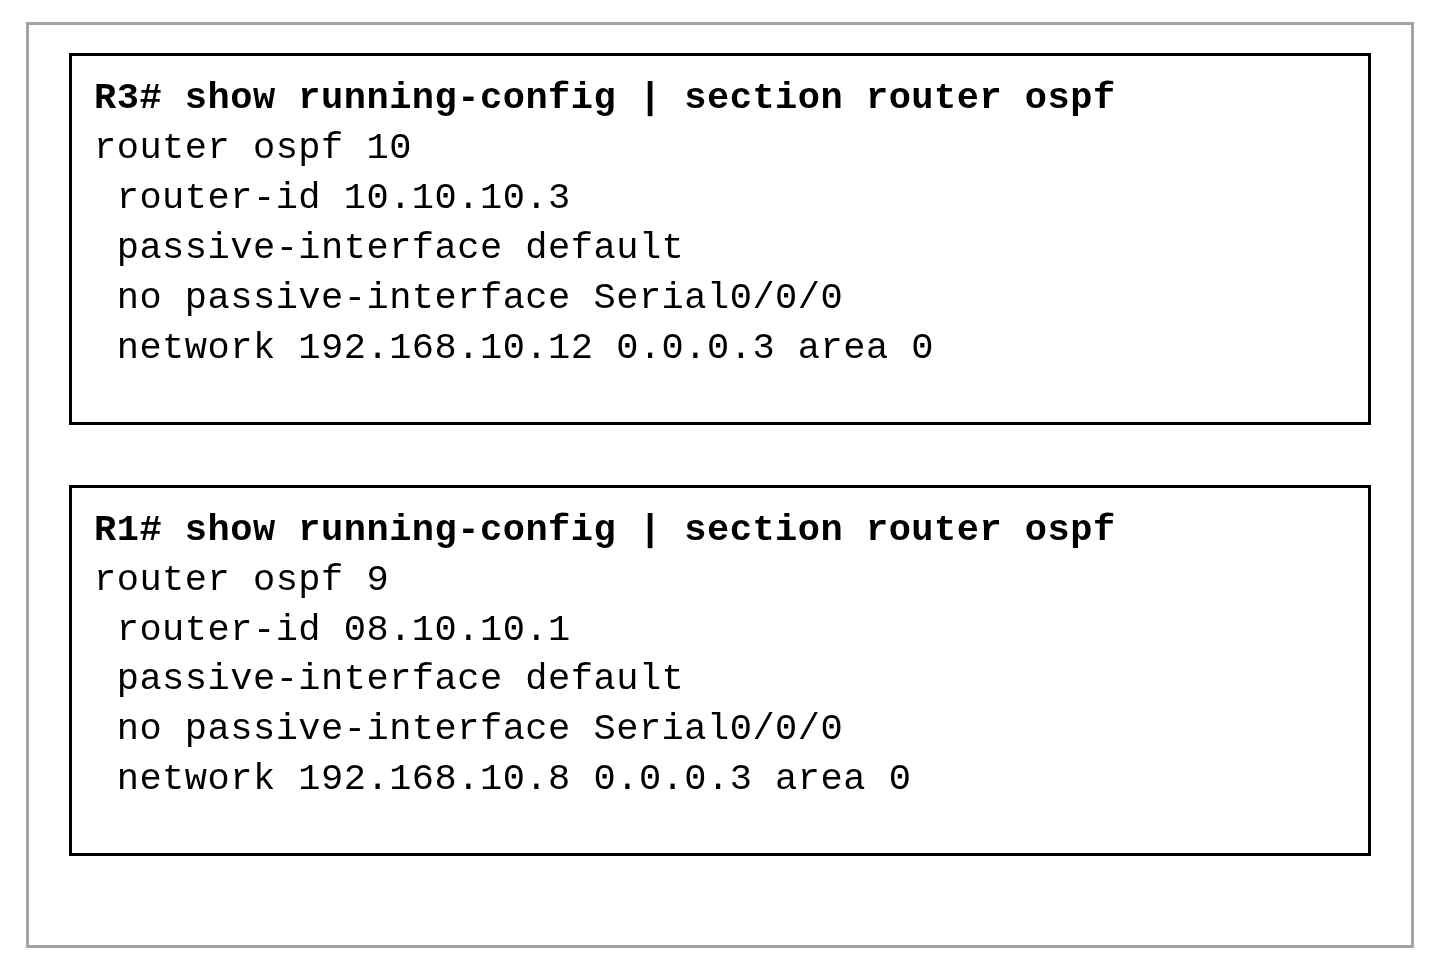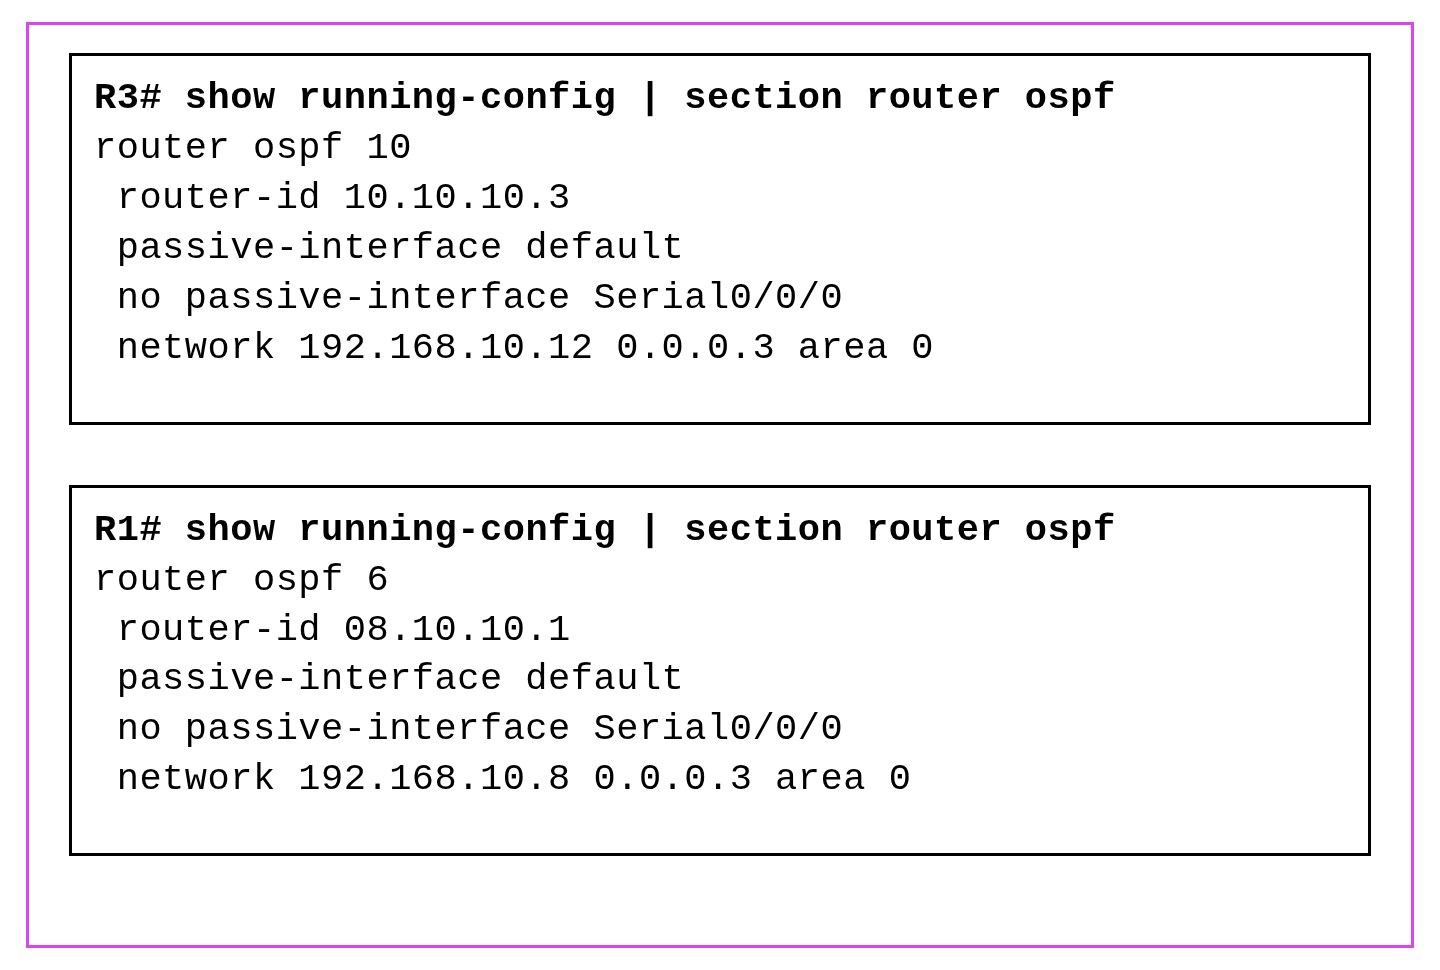--- a/index.html
+++ b/index.html
@@ -10,21 +10,21 @@
   .page {
     box-sizing: border-box;
     width: 1440px;
     height: 970px;
     padding: 22px 26px;
   }
   .outer {
     box-sizing: border-box;
     width: 100%;
     height: 100%;
-    border: 3px solid #d946ef;
+    border: 3px solid #a3a3a3;
     padding: 28px 40px 40px 40px;
     display: flex;
     flex-direction: column;
     gap: 60px;
   }
   .cli-box {
     box-sizing: border-box;
     border: 3px solid #000;
     padding: 18px 22px 48px 22px;
     font-family: "Courier New", Courier, monospace;
@@ -45,20 +45,20 @@
   <div class="outer">
 
     <div class="cli-box"><b>R3# </b><b>show running-config | section router ospf</b>
 <span>router ospf 10</span>
 <span> router-id 10.10.10.3</span>
 <span> passive-interface default</span>
 <span> no passive-interface Serial0/0/0</span>
 <span> network 192.168.10.12 0.0.0.3 area 0</span></div>
 
     <div class="cli-box"><b>R1# </b><b>show running-config | section router ospf</b>
-<span>router ospf 6</span>
+<span>router ospf 9</span>
 <span> router-id 08.10.10.1</span>
 <span> passive-interface default</span>
 <span> no passive-interface Serial0/0/0</span>
 <span> network 192.168.10.8 0.0.0.3 area 0</span></div>
 
   </div>
 </div>
 
 </body></html>

